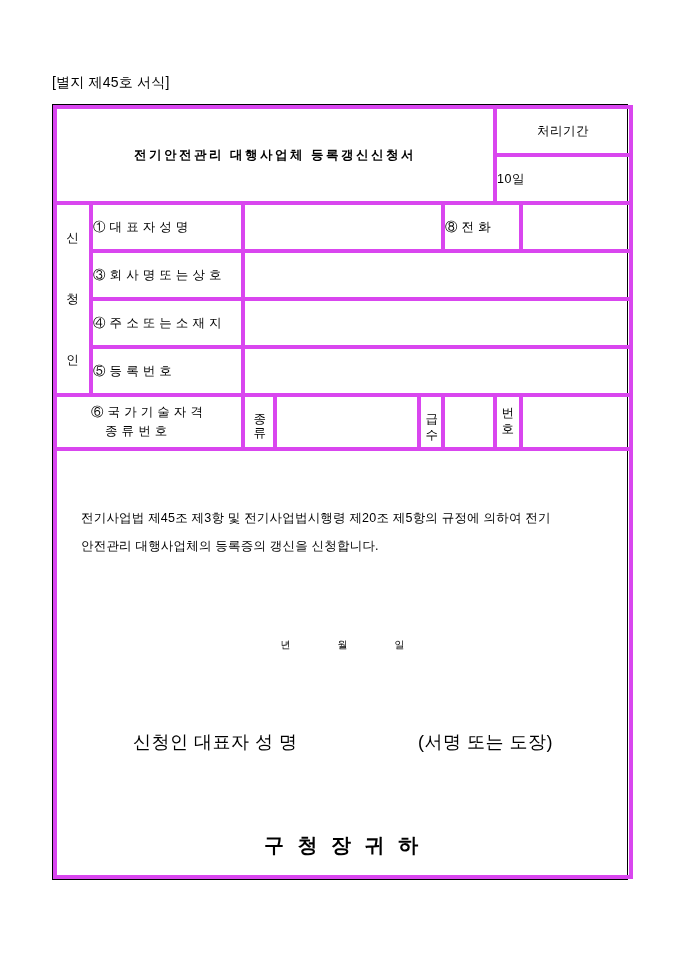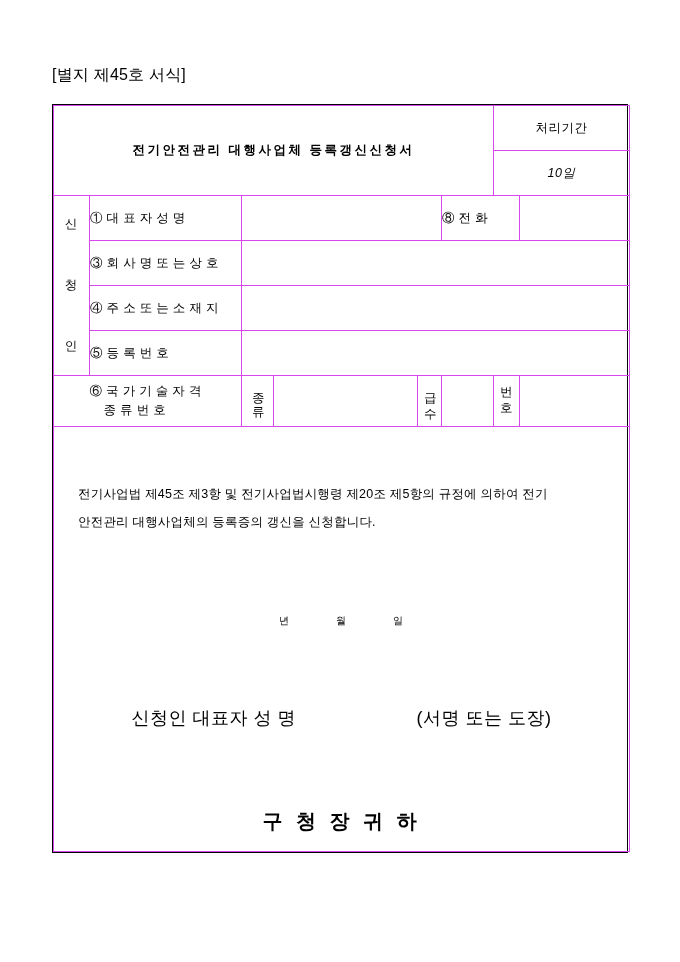--- a/index.html
+++ b/index.html
@@ -17,39 +17,39 @@
   .page {
     position: absolute;
     left: 0; top: 0;
     width: 680px;
     height: 962px;
     box-sizing: border-box;
   }
   .form-tag {
     position: absolute;
     left: 52px;
-    top: 65px;
-    font-size: 16px;
+    top: 74px;
+    font-size: 14px;
     letter-spacing: 0.2px;
   }
   .doc-frame {
     position: absolute;
     left: 52px;
     top: 104px;
     width: 576px;
     border: 1.4px solid #000;
     box-sizing: border-box;
   }
   table.doc {
     border-collapse: collapse;
     width: 100%;
     table-layout: fixed;
   }
   table.doc td {
-    border: 1px solid #d946ef;
+    border: 4px solid #d946ef;
     padding: 0;
     vertical-align: middle;
     font-size: 12.5px;
   }
   .no-left { border-left: none !important; }
   .no-right { border-right: none !important; }
 
   .title-cell {
     text-align: center;
     font-size: 19px;
@@ -57,25 +57,23 @@
     letter-spacing: 2.5px;
     height: 88px;
   }
   .proc-label {
     text-align: center;
     font-size: 12.5px;
     height: 44px;
     letter-spacing: 0.5px;
   }
   .proc-value {
-    text-align: center;
     font-size: 12.5px;
     height: 44px;
     letter-spacing: 0.5px;
-    font-style: italic;
   }
   .applicant-char {
     text-align: center;
     font-size: 12.5px;
     width: 36px;
     letter-spacing: 1px;
   }
   .field-label {
     padding-left: 12px;
     font-size: 12.5px;

